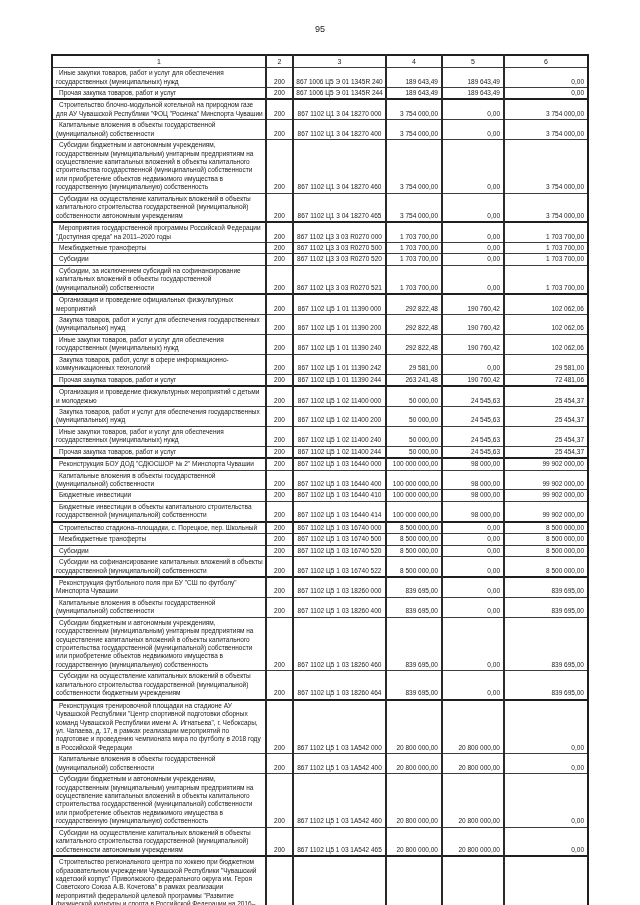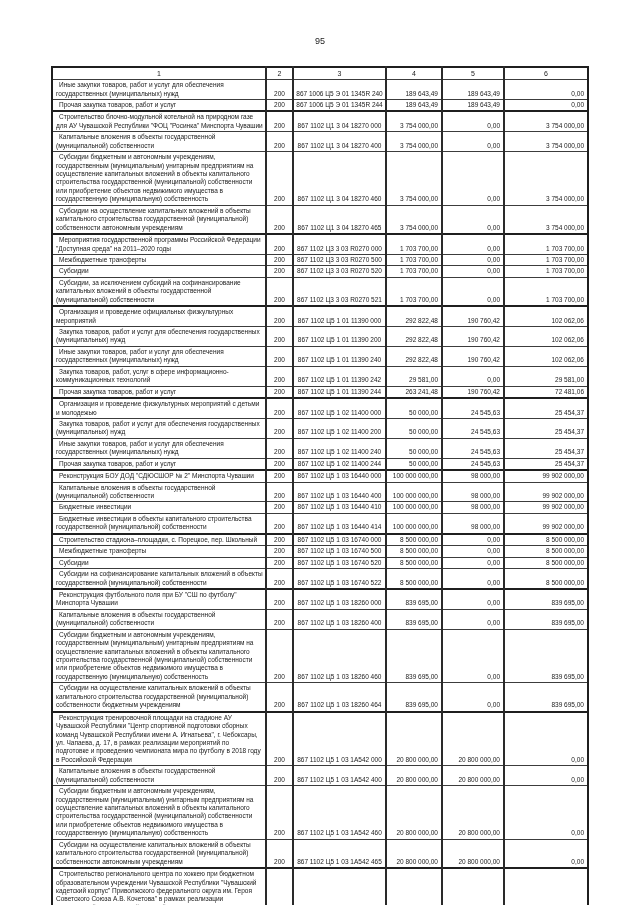--- a/index.html
+++ b/index.html
@@ -14,21 +14,21 @@
     -webkit-font-smoothing: antialiased;
   }
   .page {
     position: relative;
     width: 640px;
     height: 905px;
     background: #ffffff;
   }
   .page-number {
     text-align: center;
-    padding-top: 36px;
+    padding-top: 24px;
     font-size: 9px;
     color: #222;
   }
   table.budget-table {
     border-collapse: collapse;
     table-layout: fixed;
     width: 536px;
     margin: 20px auto 0 auto;
     border: 2px solid #1f1f1f;
   }

